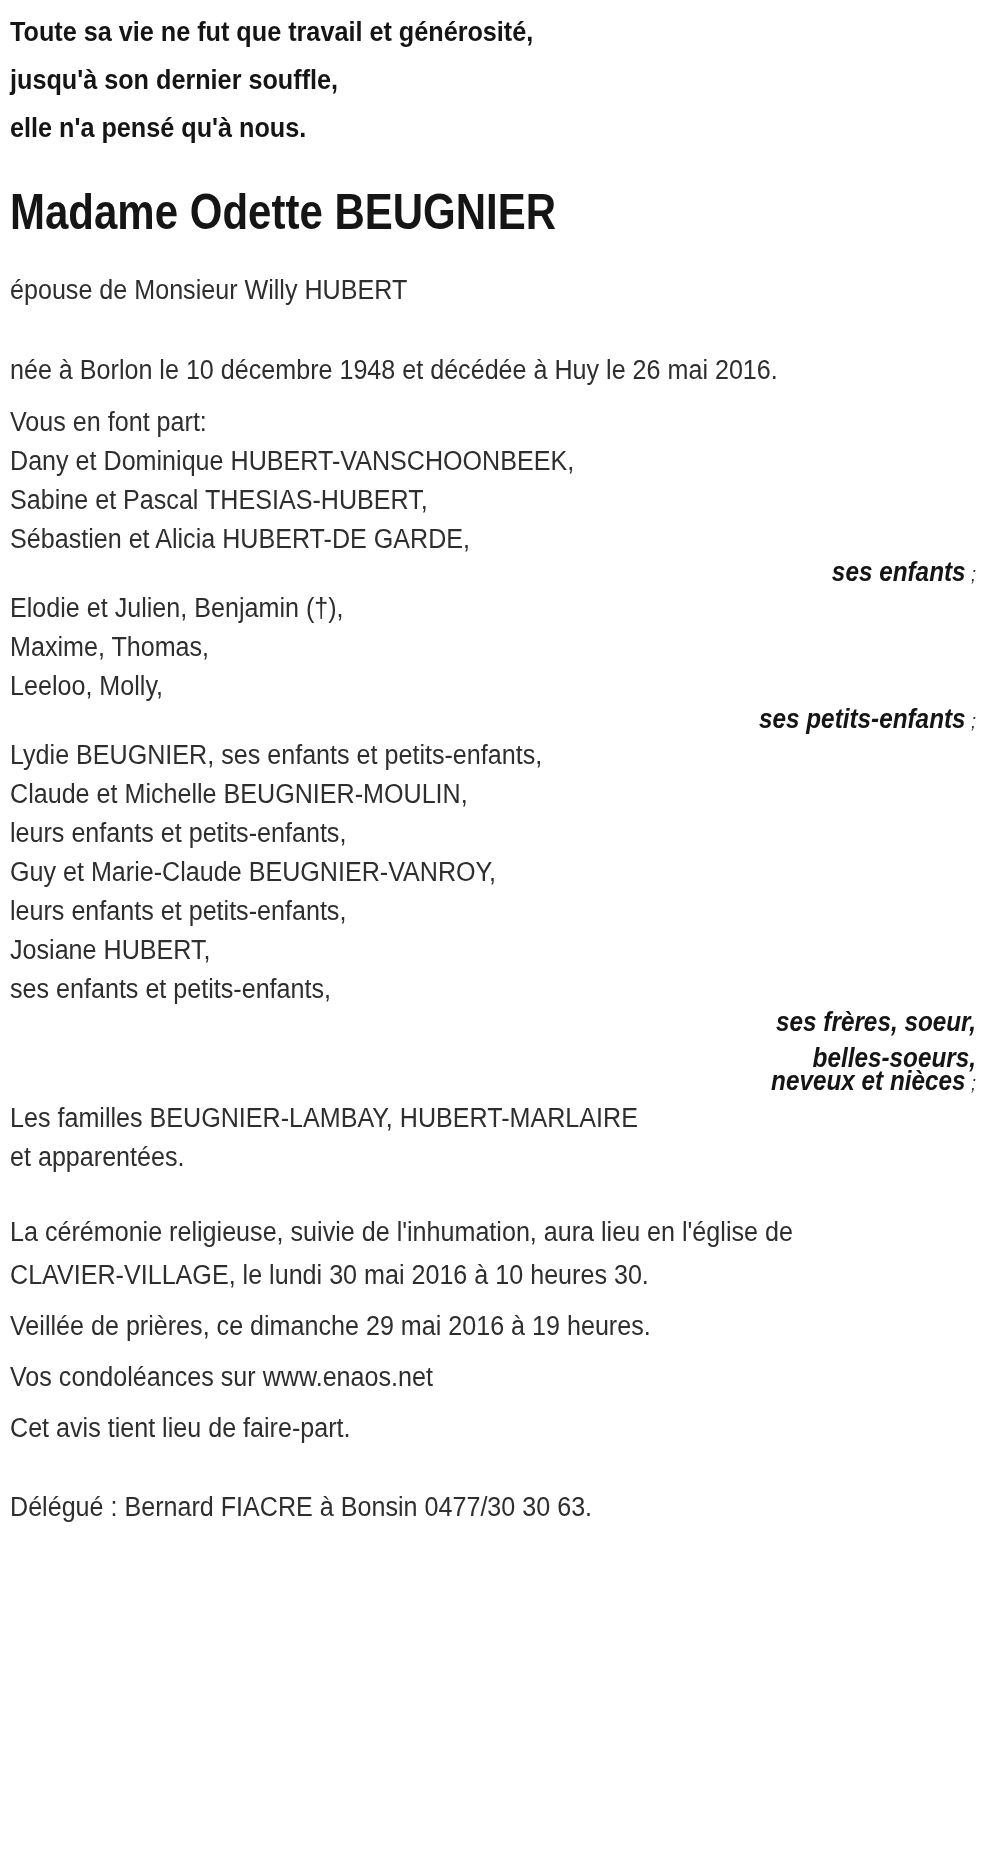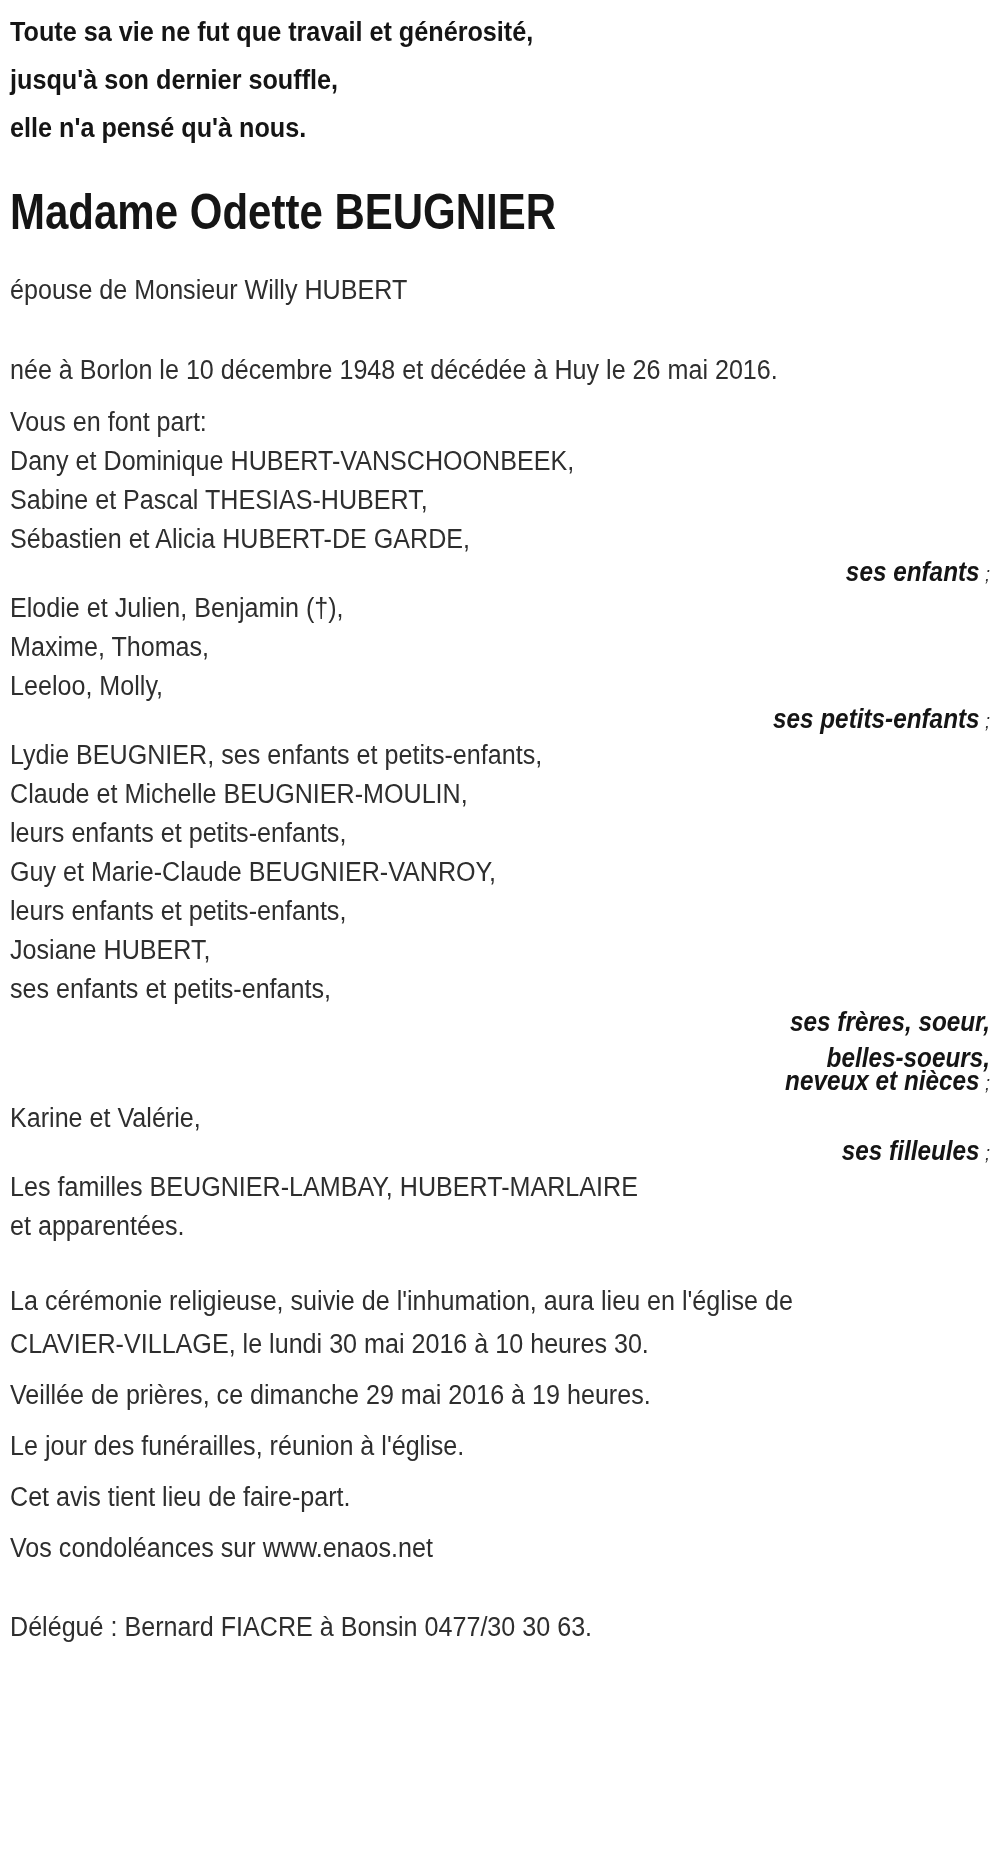--- a/index.html
+++ b/index.html
@@ -8,21 +8,21 @@
     background: #ffffff;
   }
   body {
     width: 1000px;
     height: 1862px;
     overflow: hidden;
     font-family: "Liberation Sans", sans-serif;
     -webkit-font-smoothing: antialiased;
   }
   .page {
-    padding: 8px 10px 0 10px;
+    padding: 8px 24px 0 10px;
   }
   
   .epi-line {
     font-size: 28px;
     font-weight: 700;
     line-height: 48px;
     color: #151515;
     transform: scaleX(0.90);
     transform-origin: 0 50%;
     white-space: nowrap;
@@ -141,47 +141,38 @@
     <div class="fam-line">leurs enfants et petits-enfants,</div>
     <div class="fam-line">Josiane HUBERT,</div>
     <div class="fam-line">ses enfants et petits-enfants,</div>
     <div class="rel-row">ses frères, soeur,</div>
     <div class="rel-row tight gap-above">belles-soeurs,</div>
     <div class="rel-row tight gap-below">
       <span>neveux et nièces</span><span class="rel-suffix">;</span>
     </div>
   </div>
 
-  <div>
-    <div class="fam-line">Karine et Valérie,</div>
-    <div class="rel-row">
-      <span>ses filleules</span><span class="rel-suffix">;</span>
-    </div>
-  </div>
 
   <div>
     <div class="fam-line">Les familles BEUGNIER-LAMBAY, HUBERT-MARLAIRE</div>
     <div class="fam-line">et apparentées.</div>
   </div>
 
   <div class="details">
     <div class="det-p">
       <div class="det-line">La cérémonie religieuse, suivie de l'inhumation, aura lieu en l'église de</div>
       <div class="det-line">CLAVIER-VILLAGE, le lundi 30 mai 2016 à 10 heures 30.</div>
     </div>
     <div class="det-p">
       <div class="det-line">Veillée de prières, ce dimanche 29 mai 2016 à 19 heures.</div>
     </div>
     <div class="det-p">
-      <div class="det-line">Le jour des funérailles, réunion à l'église.</div>
+      <div class="det-line">Vos condoléances sur www.enaos.net</div>
     </div>
     <div class="det-p">
       <div class="det-line">Cet avis tient lieu de faire-part.</div>
-    </div>
-    <div class="det-p">
-      <div class="det-line">Vos condoléances sur www.enaos.net</div>
     </div>
     <div class="det-p delegate-p">
       <div class="det-line">Délégué : Bernard FIACRE à Bonsin 0477/30 30 63.</div>
     </div>
   </div>
 
 </div>
 
 </body></html>

